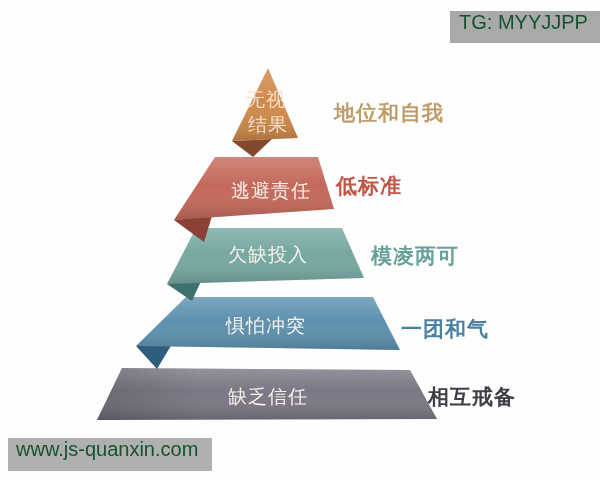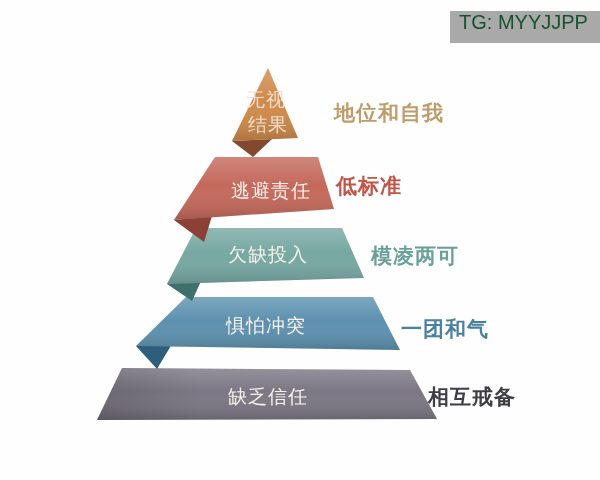--- a/index.html
+++ b/index.html
@@ -117,14 +117,17 @@
       <text x="266" y="106" text-anchor="middle" class="face-label-top">无视</text>
       <text x="268" y="131" text-anchor="middle" class="face-label-top">结果</text>
       <text x="334" y="120" class="side-label" fill="#bf9d6a">地位和自我</text>
     </g>
   </svg>
 
   <div class="badge badge-top">
     <span>TG: MYYJJPP</span>
   </div>
 
+  <div class="badge badge-bottom">
+    <span>www.js-quanxin.com</span>
+  </div>
 
 </div>
 
 </body></html>

